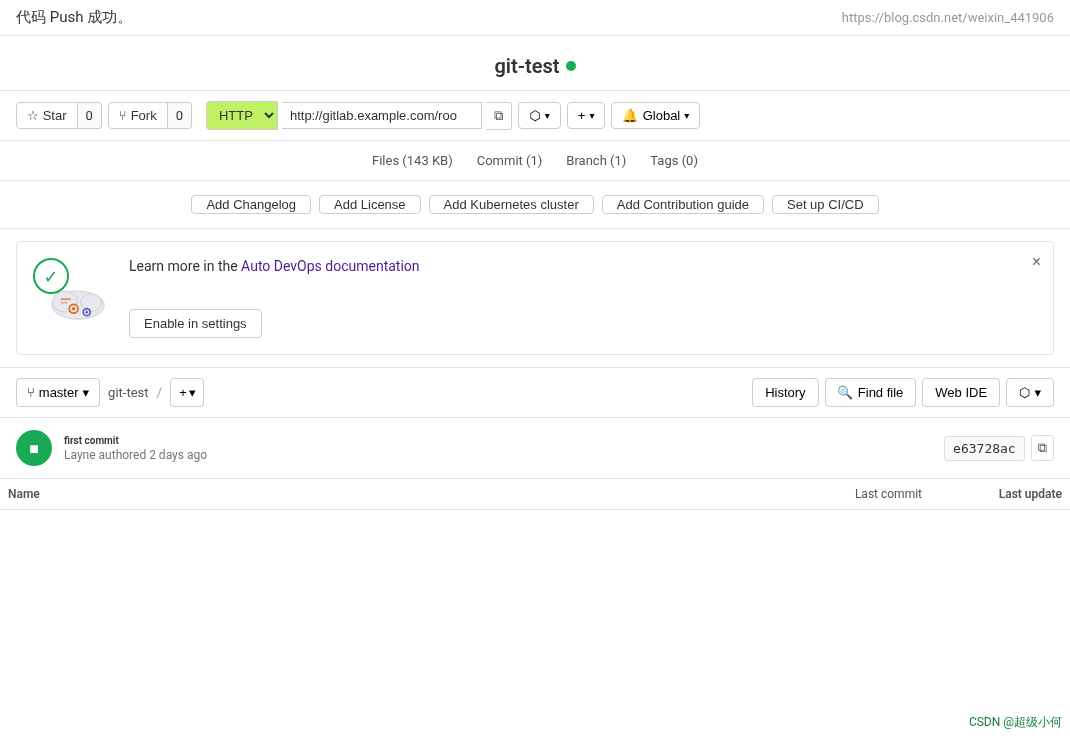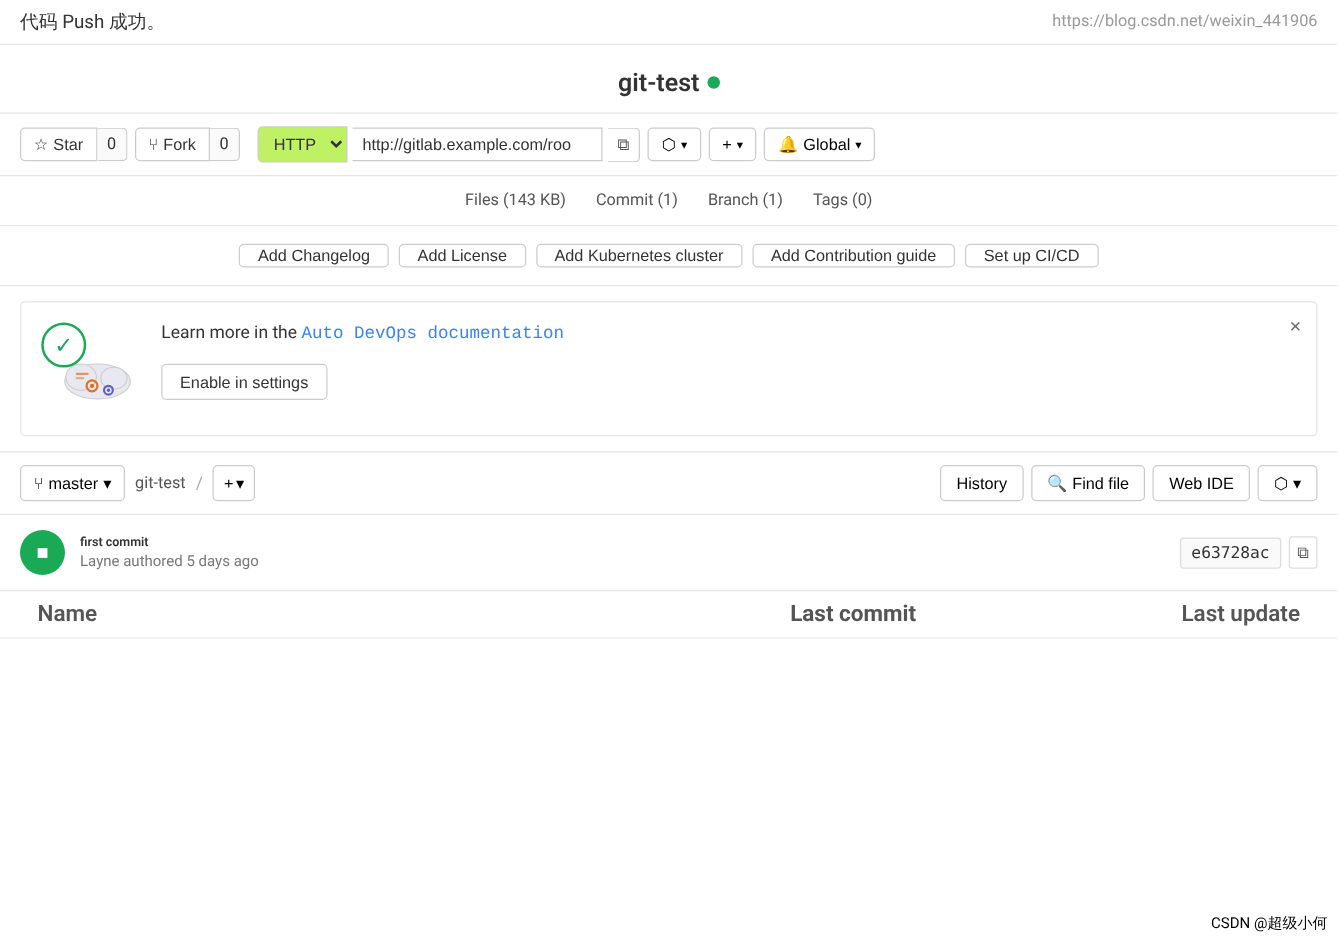--- a/index.html
+++ b/index.html
@@ -168,41 +168,41 @@
     }
     .devops-cloud {
       position: relative;
       margin-top: 20px;
       margin-left: 10px;
     }
     .cloud-svg { width: 70px; height: 50px; }
     .devops-content { flex: 1; }
     .devops-title { font-size: 15px; font-weight: 600; margin-bottom: 6px; }
     .devops-desc { font-size: 13px; color: #555; line-height: 1.5; margin-bottom: 8px; }
-    .devops-link { color: #3b82f6; text-decoration: none; font-family: Liberation Mono, monospace; }
+    .devops-link { color: #4c1d95; text-decoration: none; }
     .devops-close {
       position: absolute;
       top: 12px;
       right: 12px;
       cursor: pointer;
       font-size: 16px;
       color: #666;
       background: none;
       border: none;
       line-height: 1;
     }
     .enable-btn {
       border: 1px solid #ccc;
       background: #fff;
       padding: 6px 14px;
       cursor: pointer;
       font-size: 13px;
       border-radius: 4px;
       color: #333;
-      margin-top: 0;
+      margin-top: 19px;
     }
 
     .file-browser-header {
       display: flex;
       align-items: center;
       gap: 8px;
       padding: 10px 16px;
       border-top: 1px solid #e5e5e5;
       border-bottom: 1px solid #e5e5e5;
     }
@@ -288,35 +288,35 @@
       background: #fff;
       padding: 4px 6px;
       border-radius: 3px;
       cursor: pointer;
       color: #555;
       font-size: 13px;
     }
 
     .file-table-header {
       display: flex;
-      padding: 8px 30px;
-      border-bottom: 1px solid #e5e5e5;
-      font-size: 18px;
+      padding: 8px 8px;
+      border-bottom: 1px solid #e5e5e5;
+      font-size: 12px;
       color: #555;
     }
     .col-name { flex: 1; font-weight: 600; }
-    .col-commit { flex: 1; text-align: center; font-weight: 700; }
+    .col-commit { flex: 1; text-align: right; font-weight: 400; }
     .col-update { width: 140px; text-align: right; font-weight: 600; }
 
     .watermark {
       position: fixed;
-      bottom: 8px;
+      bottom: 24px;
       right: 8px;
       font-size: 12px;
-      color: #000000;
+      color: #15803d;
     }
   </style>
 </head>
 <body>
 
 <div class="top-banner">
   <span class="top-banner-title">代码 Push 成功。</span>
   <span class="top-banner-url">https://blog.csdn.net/weixin_441906</span>
 </div>
 
@@ -448,21 +448,21 @@
 </div>
 
 <div class="commit-row">
   <div class="commit-avatar">
     <span>■</span>
   </div>
   <div class="commit-info">
     <div class="commit-message">first commit</div>
     <div class="commit-meta">
       <span>Layne</span>
-      <span>authored 5 days ago</span>
+      <span>authored 2 days ago</span>
     </div>
   </div>
   <div class="commit-hash">
     <span class="hash-code">e63728ac</span>
     <button class="copy-icon">
       <span>⧉</span>
     </button>
   </div>
 </div>
 

